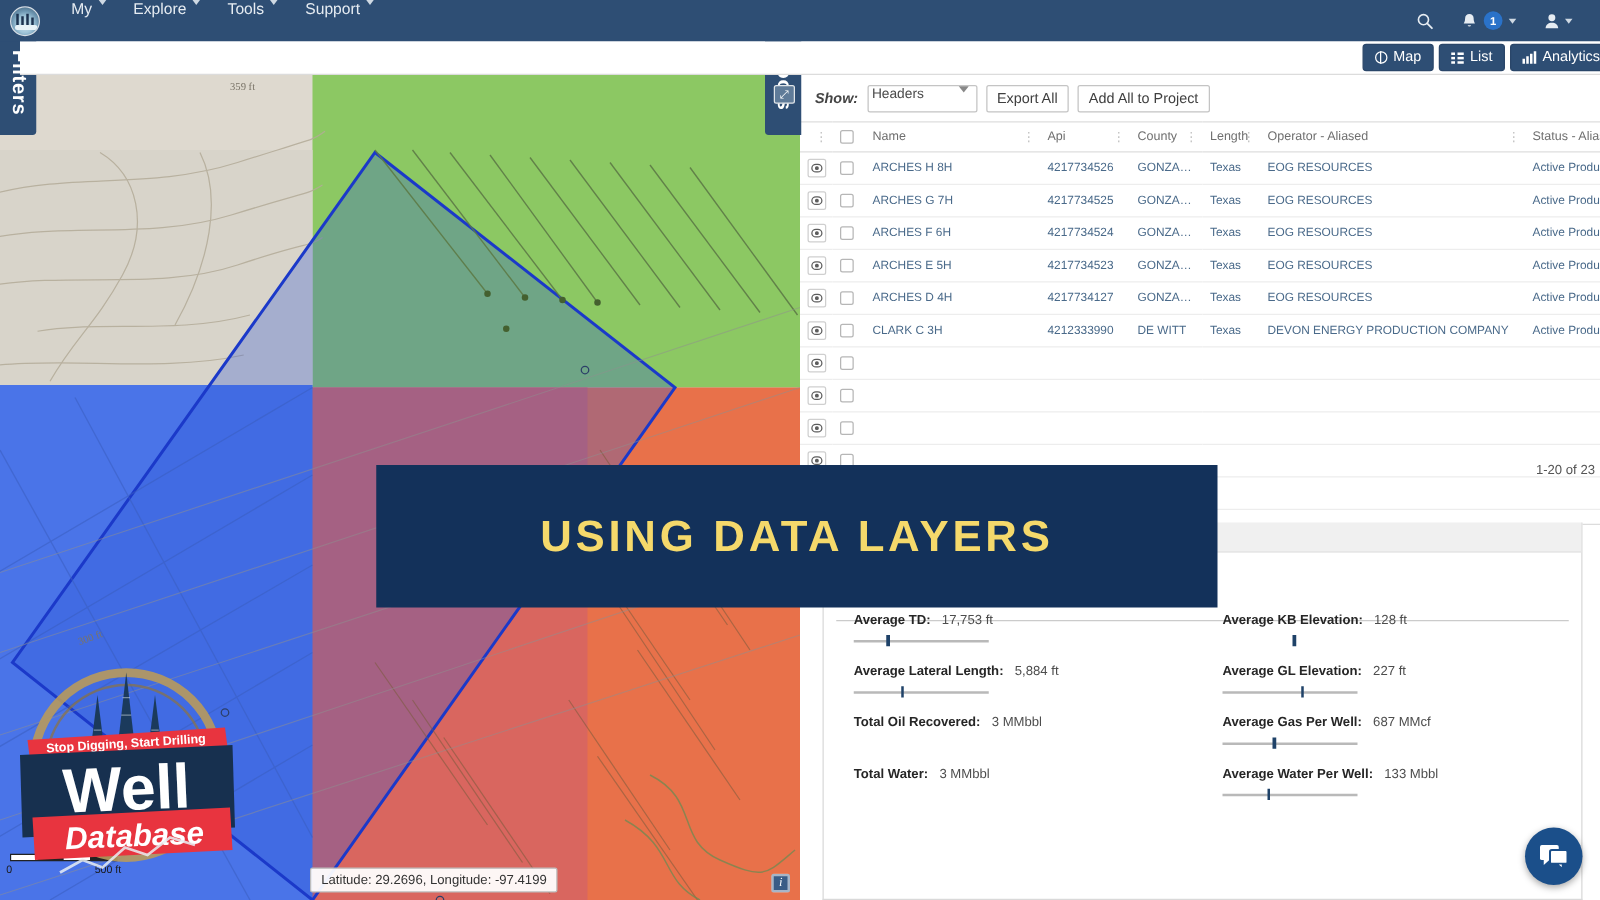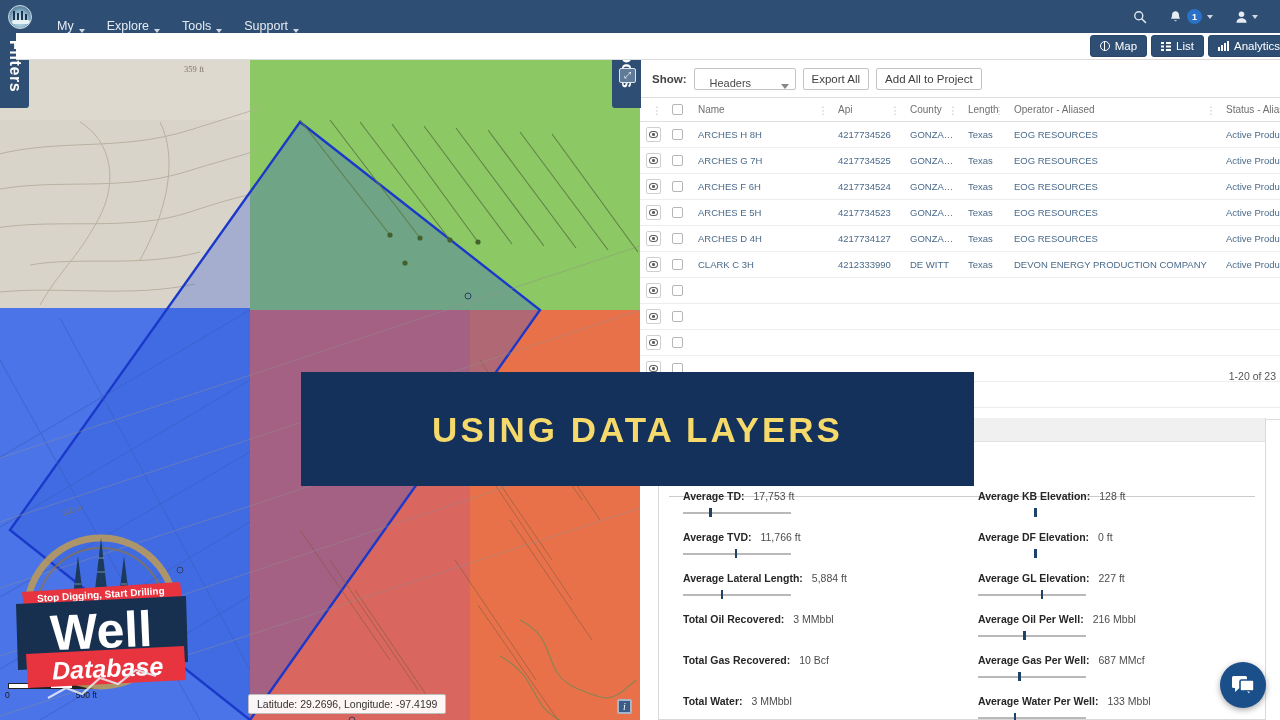--- a/index.html
+++ b/index.html
@@ -32,21 +32,21 @@
       linear-gradient(#1d3350,#1d3350) 4px 2px/2px 7px no-repeat,
       linear-gradient(#1d3350,#1d3350) 8px 0/2px 9px no-repeat,
       linear-gradient(#1d3350,#1d3350) 12px 3px/2px 6px no-repeat;
   }
   .brand-logo::after {
     content: ""; position: absolute; left: 3px; bottom: 4px; width: 18px; height: 4px;
     background: #e8f2f7; border-radius: 2px;
   }
   .nav-item {
     color: #e6ecf2; font-size: 12.5px; padding: 0 11px; height: 33px;
-    display: flex; align-items: flex-end; gap: 5px; cursor: pointer; white-space: nowrap;
+    display: flex; align-items: flex-start; gap: 5px; cursor: pointer; white-space: nowrap;
   }
   .caret-d {
     width: 0; height: 0; border-left: 3.5px solid transparent;
     border-right: 3.5px solid transparent; border-top: 4px solid #cfd9e3;
   }
   .nav-right { margin-left: auto; display: flex; align-items: center; padding-right: 12px; gap: 2px; }
   .nav-icon-btn {
     color: #e6ecf2; height: 33px; display: flex; align-items: center;
     padding: 0 10px; cursor: pointer; gap: 4px; font-size: 13px;
   }
@@ -150,25 +150,25 @@
 
   
   .right-panel {
     position: absolute; top: 60px; left: 640px; width: 640px; height: 660px;
     background: #fff; overflow: hidden;
   }
   .tbl-toolbar {
     display: flex; align-items: center; gap: 7px; padding: 8px 10px 7px 12px;
     background: #fff;
   }
-  .tbl-lbl { font-size: 11.5px; color: #444; font-weight: bold; }
+  .tbl-lbl { font-size: 11.5px; color: #444; font-weight: bold; font-style: italic; }
   .tbl-select {
-    width: 102px; height: 22px; border: 1px solid #c4c4c4; background: #fff;
-    font-size: 11px; color: #4a4a4a; display: flex; align-items: flex-end;
-    padding: 0 15px; position: relative; cursor: pointer; border-radius: 2px;
+    width: 88px; height: 22px; border: 1px solid #c4c4c4; background: #fff;
+    font-size: 11px; color: #4a4a4a; display: flex; align-items: flex-start;
+    padding: 0 3px; position: relative; cursor: pointer; border-radius: 2px;
   }
   .tbl-select .caret-s {
     position: absolute; right: 6px; width: 0; height: 0;
     border-left: 4px solid transparent; border-right: 4px solid transparent;
     border-top: 5px solid #888;
   }
   .tbl-btn {
     height: 22px; border: 1px solid #c4c4c4; background: #fff;
     font-size: 11.5px; color: #3f3f3f; padding: 0 8px;
     display: flex; align-items: center; cursor: pointer; border-radius: 2px;
@@ -775,49 +775,32 @@
                 <span class="stat-lbl">Average TD:</span>
                 <span class="stat-val">17,753 ft</span>
               </div>
               <div class="slider">
                 <div class="track"></div>
                 <div class="thumb" style="left: 24%;"></div>
               </div>
             </div>
             <div class="stat-row">
               <div class="stat-line">
-                <span class="stat-lbl">Average TVD:</span>
-                <span class="stat-val">11,766 ft</span>
-              </div>
-              <div class="slider">
-                <div class="track"></div>
-                <div class="thumb" style="left: 48%;"></div>
-              </div>
-            </div>
-            <div class="stat-row">
-              <div class="stat-line">
                 <span class="stat-lbl">Average Lateral Length:</span>
                 <span class="stat-val">5,884 ft</span>
               </div>
               <div class="slider">
                 <div class="track"></div>
                 <div class="thumb" style="left: 35%;"></div>
               </div>
             </div>
             <div class="stat-row">
               <div class="stat-line">
                 <span class="stat-lbl">Total Oil Recovered:</span>
                 <span class="stat-val">3 MMbbl</span>
-              </div>
-              <div style="height: 15px;"></div>
-            </div>
-            <div class="stat-row">
-              <div class="stat-line">
-                <span class="stat-lbl">Total Gas Recovered:</span>
-                <span class="stat-val">10 Bcf</span>
               </div>
               <div style="height: 15px;"></div>
             </div>
             <div class="stat-row">
               <div class="stat-line">
                 <span class="stat-lbl">Total Water:</span>
                 <span class="stat-val">3 MMbbl</span>
               </div>
               <div style="height: 15px;"></div>
             </div>
@@ -827,45 +810,26 @@
               <div class="stat-line">
                 <span class="stat-lbl">Average KB Elevation:</span>
                 <span class="stat-val">128 ft</span>
               </div>
               <div class="slider">
                 <div class="thumb" style="left: 52%;"></div>
               </div>
             </div>
             <div class="stat-row">
               <div class="stat-line">
-                <span class="stat-lbl">Average DF Elevation:</span>
-                <span class="stat-val">0 ft</span>
-              </div>
-              <div class="slider">
-                <div class="thumb" style="left: 52%;"></div>
-              </div>
-            </div>
-            <div class="stat-row">
-              <div class="stat-line">
                 <span class="stat-lbl">Average GL Elevation:</span>
                 <span class="stat-val">227 ft</span>
               </div>
               <div class="slider">
                 <div class="track"></div>
                 <div class="thumb" style="left: 58%;"></div>
-              </div>
-            </div>
-            <div class="stat-row">
-              <div class="stat-line">
-                <span class="stat-lbl">Average Oil Per Well:</span>
-                <span class="stat-val">216 Mbbl</span>
-              </div>
-              <div class="slider">
-                <div class="track"></div>
-                <div class="thumb" style="left: 42%;"></div>
               </div>
             </div>
             <div class="stat-row">
               <div class="stat-line">
                 <span class="stat-lbl">Average Gas Per Well:</span>
                 <span class="stat-val">687 MMcf</span>
               </div>
               <div class="slider">
                 <div class="track"></div>
                 <div class="thumb" style="left: 37%;"></div>

